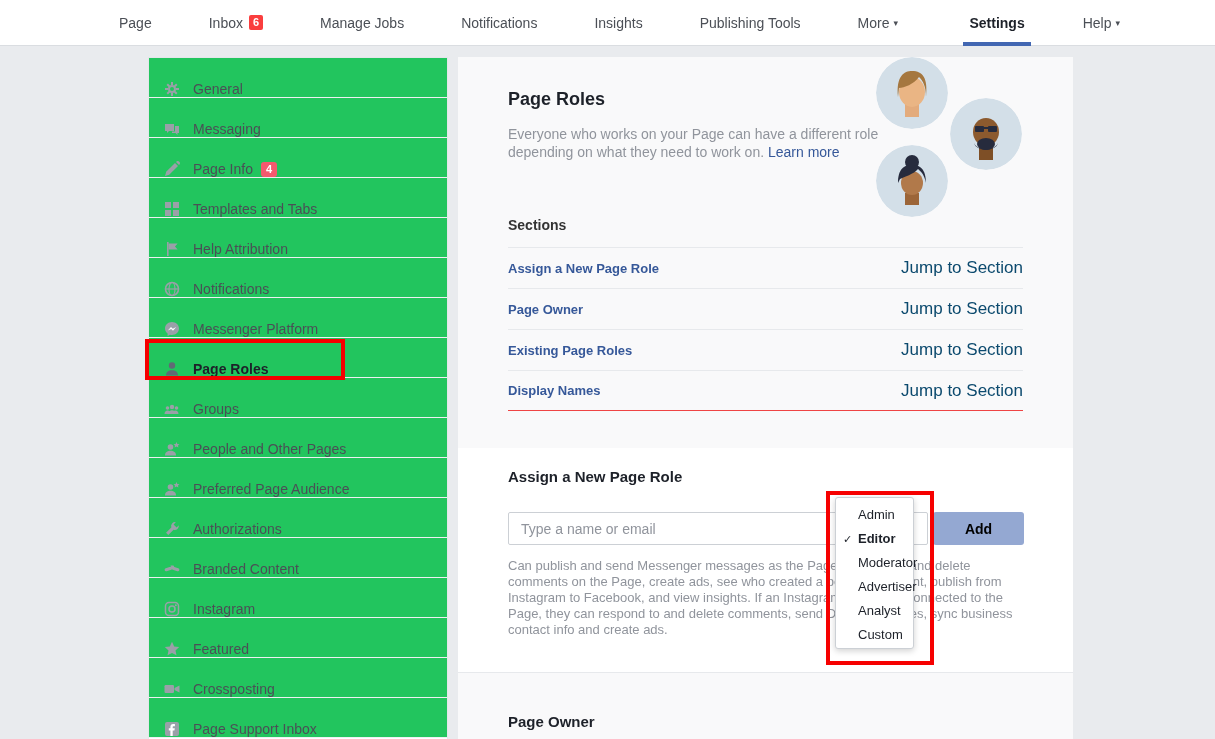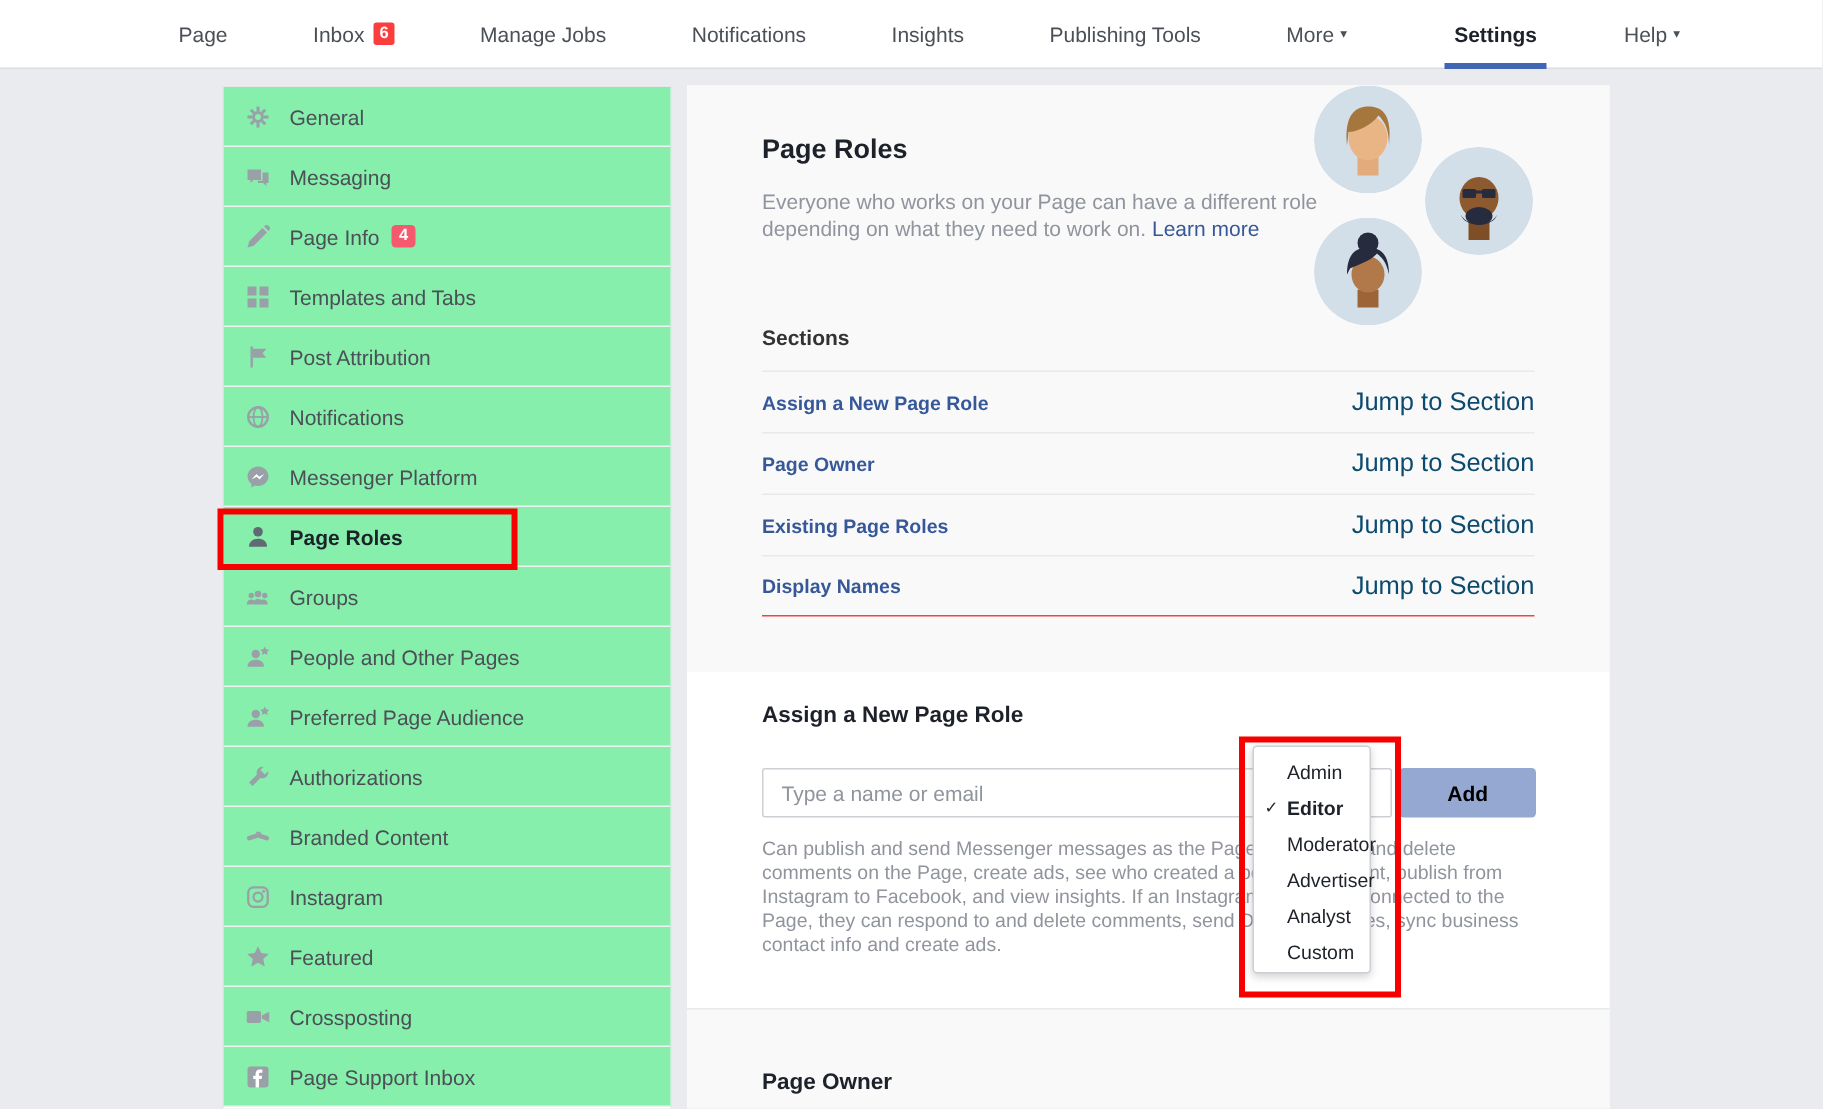--- a/index.html
+++ b/index.html
@@ -22,23 +22,23 @@
   .nav-item--active { font-weight:bold; color:#1d2129; }
   .nav-item--active::after { content:""; position:absolute; left:-6px; right:-6px;
               bottom:-1px; height:4px; background:#4267b2; }
   .badge-red { background:#fa3e3e; color:#fff; font-size:11px; font-weight:bold;
                line-height:13px; padding:1px 4px; border-radius:2px; margin-left:6px; }
   .caret { font-size:9px; color:#4b4f56; margin-left:4px; }
 
   
   .sidebar { position:absolute; left:148px; top:57px; width:300px; height:700px;
              background:#fff; border:1px solid #e4e6ea; border-bottom:none; }
-  .side-item { display:flex; align-items:center; height:40px; padding-left:15px;
+  .side-item { display:flex; align-items:flex-end; height:40px; padding-left:15px;
                border-bottom:1px solid #eef0f2; font-size:14px; color:#4b4f56;
-               cursor:pointer; background:#86efac; }
+               cursor:pointer; background:#22c55e; }
   .side-item .sicon { width:16px; height:16px; margin-right:13px; flex:0 0 16px;
                       display:flex; align-items:center; justify-content:center; }
   .side-item svg { width:16px; height:16px; fill:#9aa0a8; }
   .side-item--active { font-weight:bold; color:#1d2129; }
   .side-item--active svg { fill:#606a75; }
   .badge-pink { background:#f5596e; color:#fff; font-size:11px; font-weight:bold;
                 line-height:13px; padding:1px 5px; border-radius:3px; margin-left:8px; }
 
   
   .main { position:absolute; left:458px; top:57px; width:615px; height:682px;
@@ -172,21 +172,21 @@
         </span>
       <span>Templates and Tabs</span>
     </div>
     <div class="side-item">
       <span class="sicon">
           <svg viewBox="0 0 16 16">
             <rect x="3" y="1" width="1.6" height="14"></rect>
             <path d="M4.6 2.5h9L11 5.5l2.6 3h-9z"></path>
           </svg>
         </span>
-      <span>Post Attribution</span>
+      <span>Help Attribution</span>
     </div>
     <div class="side-item">
       <span class="sicon">
           <svg viewBox="0 0 16 16">
             <circle cx="8" cy="8" r="6.5" fill="none" stroke="#9aa0a8" stroke-width="1.6"></circle>
             <ellipse cx="8" cy="8" rx="3" ry="6.5" fill="none" stroke="#9aa0a8" stroke-width="1.2"></ellipse>
             <path d="M1.5 8h13" stroke="#9aa0a8" stroke-width="1.2"></path>
           </svg>
         </span>
       <span>Notifications</span>

